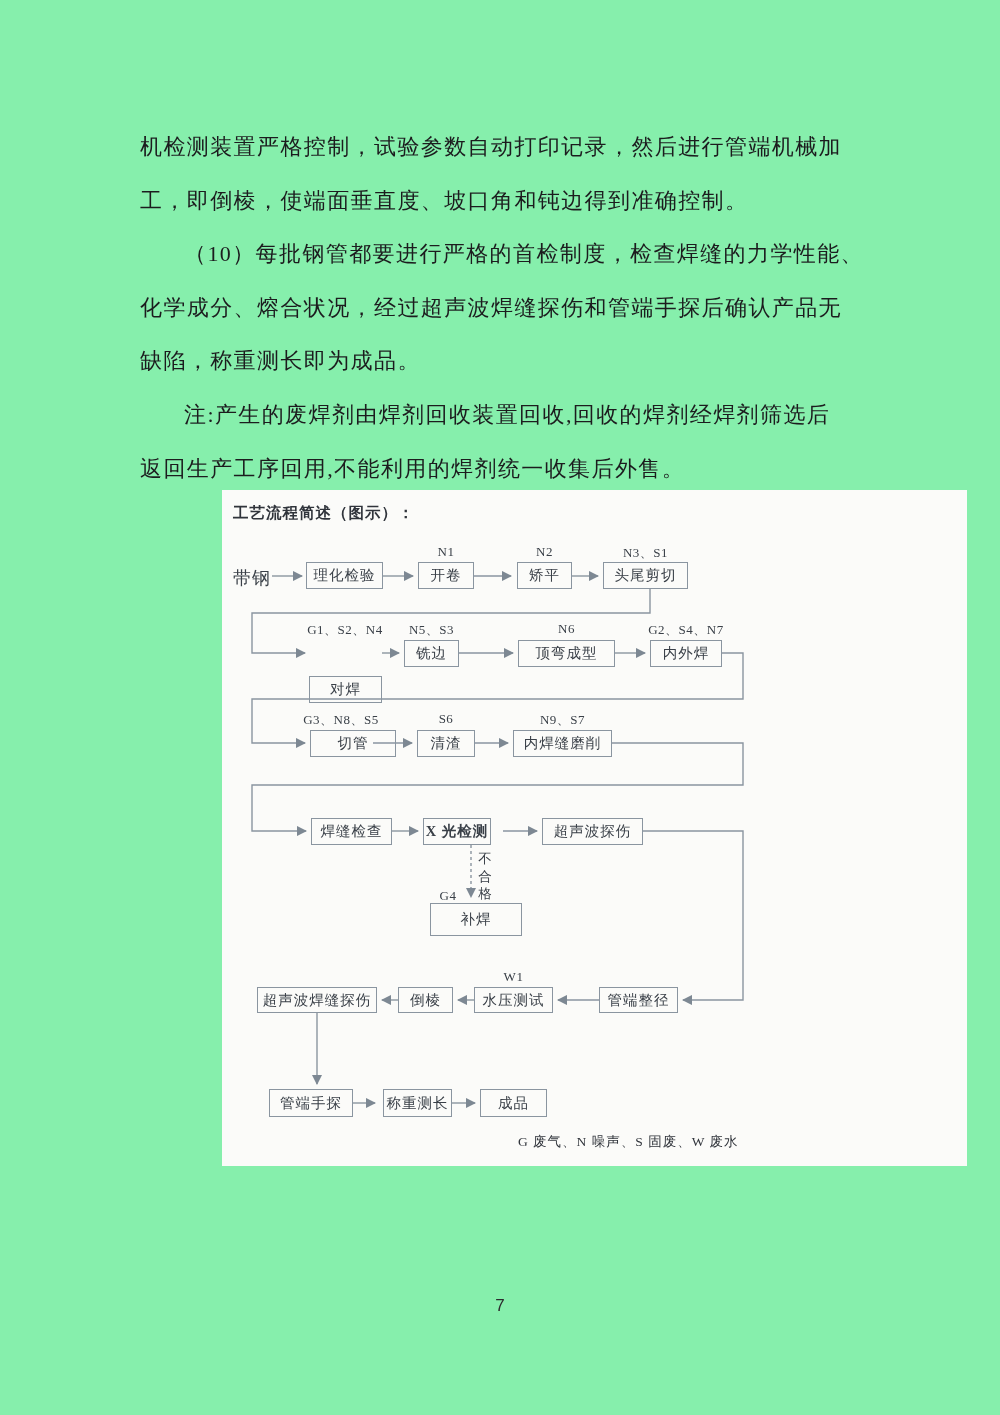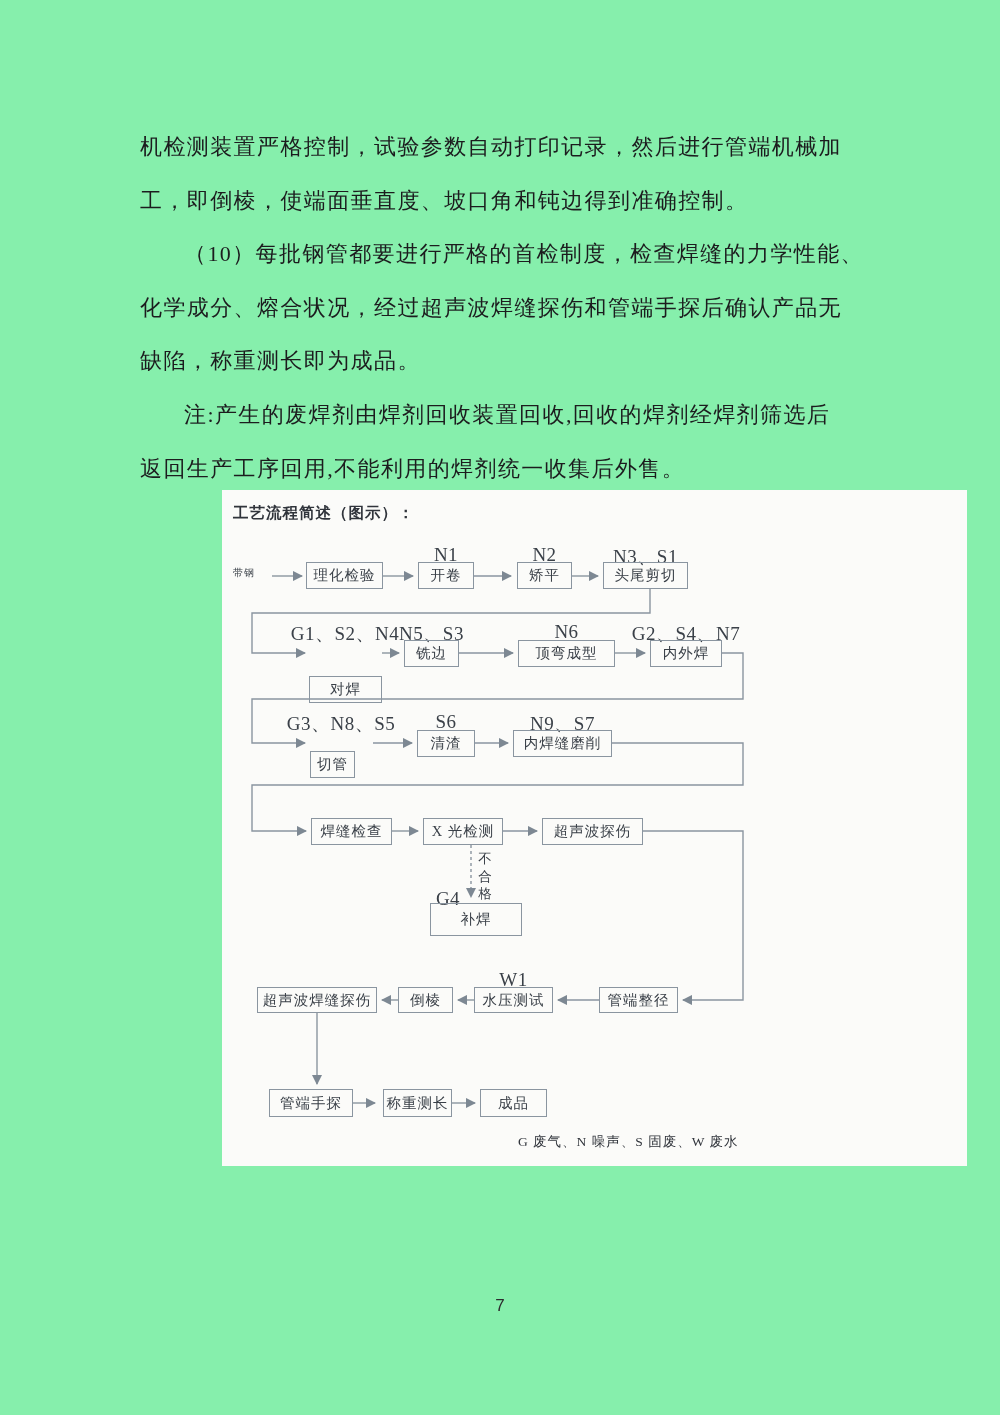--- a/index.html
+++ b/index.html
@@ -24,25 +24,25 @@
     position:absolute;left:233px;top:503px;font-size:15.5px;font-weight:700;
     color:#30343b;letter-spacing:1px;white-space:nowrap;
   }
   .fc-box{
     position:absolute;border:1.4px solid #8a95a0;background:transparent;
     display:flex;align-items:center;justify-content:center;
     font-size:14.5px;color:#3a4048;letter-spacing:1px;white-space:nowrap;
     box-sizing:border-box;
   }
   .fc-note{
-    position:absolute;font-size:19px;color:#3a4048;text-align:center;
+    position:absolute;font-size:13px;color:#3a4048;text-align:center;
     letter-spacing:0.5px;white-space:nowrap;
   }
   .fc-text{
-    position:absolute;font-size:10px;color:#3a4048;letter-spacing:1px;white-space:nowrap;
+    position:absolute;font-size:18px;color:#3a4048;letter-spacing:1px;white-space:nowrap;
   }
   .fc-fail{
     position:absolute;left:477px;top:850px;width:16px;
     font-size:13.5px;line-height:17.5px;color:#3a4048;
     word-break:break-all;text-align:center;
   }
   .fc-legend{
     position:absolute;left:518px;top:1133px;font-size:13.5px;color:#30343b;
     letter-spacing:1px;white-space:nowrap;
   }
@@ -129,28 +129,28 @@
   <div class="fc-note" style="left:285px;top:621px;width:120px;">G1、S2、N4</div>
   <div class="fc-box" style="left:309px;top:640px;width:73px;height:27px;margin-top:36px;">对焊</div>
   <div class="fc-note" style="left:394px;top:621px;width:75px;">N5、S3</div>
   <div class="fc-box" style="left:404px;top:640px;width:55px;height:27px;">铣边</div>
   <div class="fc-note" style="left:518px;top:621px;width:97px;">N6</div>
   <div class="fc-box" style="left:518px;top:640px;width:97px;height:27px;">顶弯成型</div>
   <div class="fc-note" style="left:626px;top:621px;width:120px;">G2、S4、N7</div>
   <div class="fc-box" style="left:650px;top:640px;width:72px;height:27px;">内外焊</div>
 
   <div class="fc-note" style="left:281px;top:711px;width:120px;">G3、N8、S5</div>
-  <div class="fc-box" style="left:310px;top:730px;width:45px;height:27px;margin-top:21px;">切管</div>
+  <div class="fc-box" style="left:310px;top:730px;width:86px;height:27px;">切管</div>
   <div class="fc-note" style="left:417px;top:711px;width:58px;">S6</div>
   <div class="fc-box" style="left:417px;top:730px;width:58px;height:27px;">清渣</div>
   <div class="fc-note" style="left:513px;top:711px;width:99px;">N9、S7</div>
   <div class="fc-box" style="left:513px;top:730px;width:99px;height:27px;">内焊缝磨削</div>
 
   <div class="fc-box" style="left:311px;top:818px;width:81px;height:27px;">焊缝检查</div>
-  <div class="fc-box" style="left:423px;top:818px;width:80px;height:27px;">X 光检测</div>
+  <div class="fc-box" style="left:423px;top:818px;width:68px;height:27px;font-weight:bold;">X 光检测</div>
   <div class="fc-box" style="left:542px;top:818px;width:101px;height:27px;">超声波探伤</div>
 
   <div class="fc-fail">不合格</div>
   <div class="fc-note" style="left:433px;top:888px;width:30px;">G4</div>
   <div class="fc-box" style="left:430px;top:903px;width:92px;height:33px;">补焊</div>
 
   <div class="fc-box" style="left:257px;top:987px;width:120px;height:26px;">超声波焊缝探伤</div>
   <div class="fc-box" style="left:398px;top:987px;width:55px;height:26px;">倒棱</div>
   <div class="fc-note" style="left:474px;top:969px;width:79px;">W1</div>
   <div class="fc-box" style="left:474px;top:987px;width:79px;height:26px;">水压测试</div>

